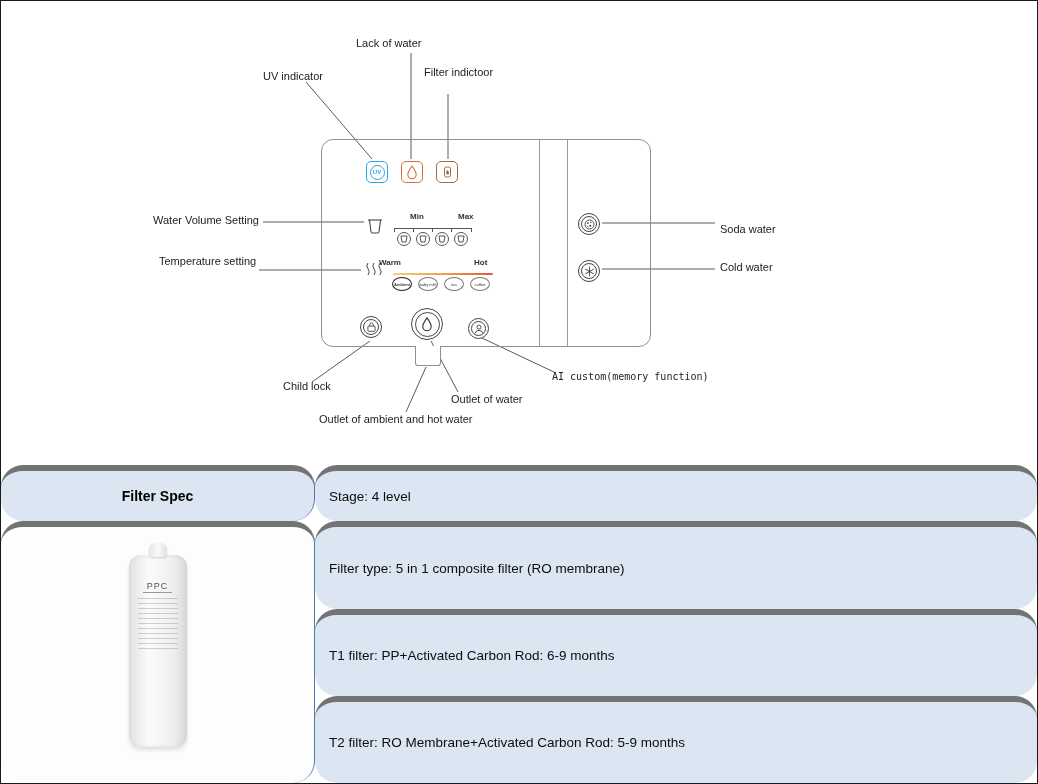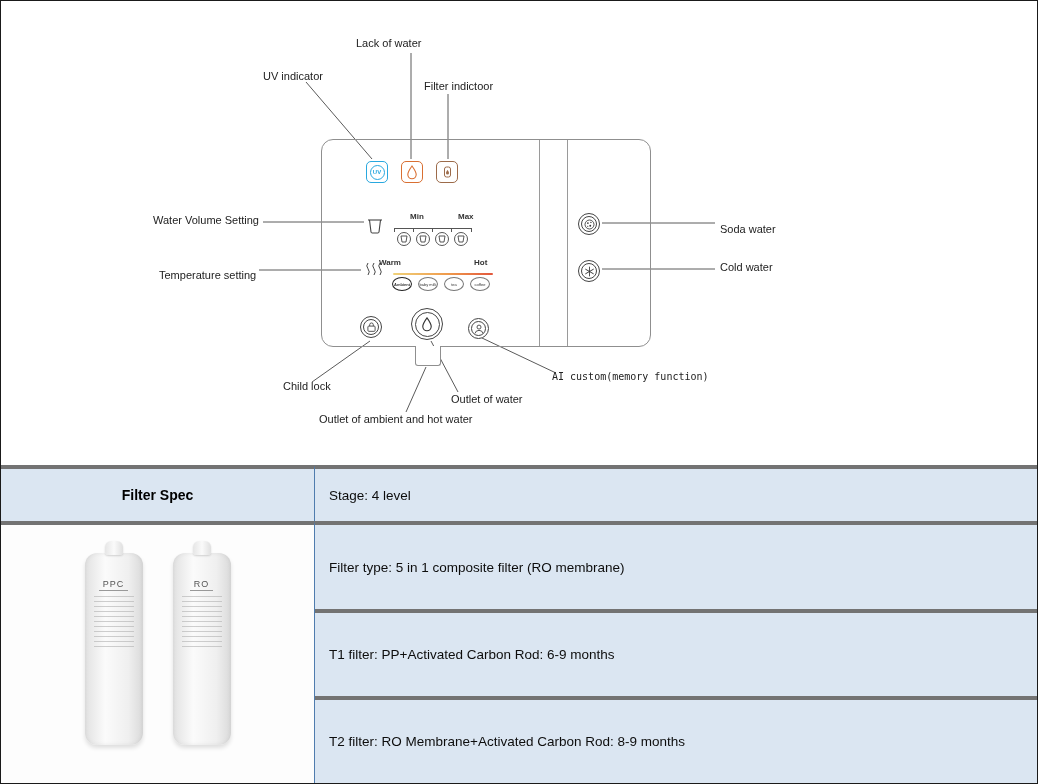--- a/index.html
+++ b/index.html
@@ -66,21 +66,21 @@
     background:#fff; border:1px solid #8f8f8f; border-top:none; z-index:3;
     border-radius:0 0 3px 3px;
   }
 
   
   .spec-table {
     position:absolute; left:0; top:464px; right:0; bottom:0; z-index:4;
     display:grid; grid-template-columns:314px 1fr; grid-template-rows:56px 88px 87px 1fr;
     background:#fff;
   }
-  .cell { border-top:4px solid #737373; background:#dbe6f2; }
+  .cell { border-top:6px solid #737373; background:#dbe6f2;border-radius:22px; }
   .cell.col-left { border-right:1px solid #4f7cae; }
   .head-left {
     display:flex; align-items:center; justify-content:center;
     font-weight:bold; font-size:14px; color:#000;
   }
   .row-cell {
     display:flex; align-items:center; padding-left:14px;
     font-size:13.5px; color:#0d0d0d;
   }
   .image-cell {
@@ -127,23 +127,23 @@
         <line x1="601" y1="268" x2="714" y2="268"></line>
         <line x1="311" y1="381" x2="369" y2="340"></line>
         <line x1="430" y1="340" x2="457" y2="391"></line>
         <line x1="425" y1="366" x2="405" y2="411"></line>
         <line x1="481" y1="337" x2="555" y2="372"></line>
       </g>
     </svg>
 
     <div class="callout" style="left:355px; top:36px">Lack of water</div>
     <div class="callout" style="left:262px; top:69px">UV indicator</div>
-    <div class="callout" style="left:423px; top:79px">Filter indictoor</div>
+    <div class="callout" style="left:423px; top:65px">Filter indictoor</div>
     <div class="callout" style="left:152px; top:213px">Water Volume Setting</div>
-    <div class="callout" style="left:158px; top:268px">Temperature setting</div>
+    <div class="callout" style="left:158px; top:254px">Temperature setting</div>
     <div class="callout" style="left:719px; top:222px">Soda water</div>
     <div class="callout" style="left:719px; top:260px">Cold water</div>
     <div class="callout" style="left:282px; top:379px">Child lock</div>
     <div class="callout" style="left:450px; top:392px">Outlet of water</div>
     <div class="callout" style="left:318px; top:412px">Outlet of ambient and hot water</div>
     <div class="callout mono" style="left:551px; top:370px">AI custom(memory function)</div>
 
     <div class="panel">
       <div class="divider" style="left:217px"></div>
       <div class="divider" style="left:245px"></div>
@@ -271,25 +271,20 @@
   <div class="spec-table">
     <div class="cell col-left head-left">Filter Spec</div>
     <div class="cell row-cell">Stage: 4 level</div>
 
     <div class="cell col-left image-cell">
       <div class="cart">
         <div class="cart-cap"></div>
         <div class="cart-label"><span>PPC</span></div>
         <div class="cart-print"></div>
       </div>
-      <div class="cart">
-        <div class="cart-cap"></div>
-        <div class="cart-label"><span>RO</span></div>
-        <div class="cart-print"></div>
-      </div>
     </div>
 
     <div class="cell row-cell">Filter type: 5 in 1 composite filter (RO membrane)</div>
     <div class="cell row-cell">T1 filter: PP+Activated Carbon Rod: 6-9 months</div>
-    <div class="cell row-cell">T2 filter: RO Membrane+Activated Carbon Rod: 8-9 months</div>
+    <div class="cell row-cell">T2 filter: RO Membrane+Activated Carbon Rod: 5-9 months</div>
   </div>
 
 </div>
 
 </body></html>

